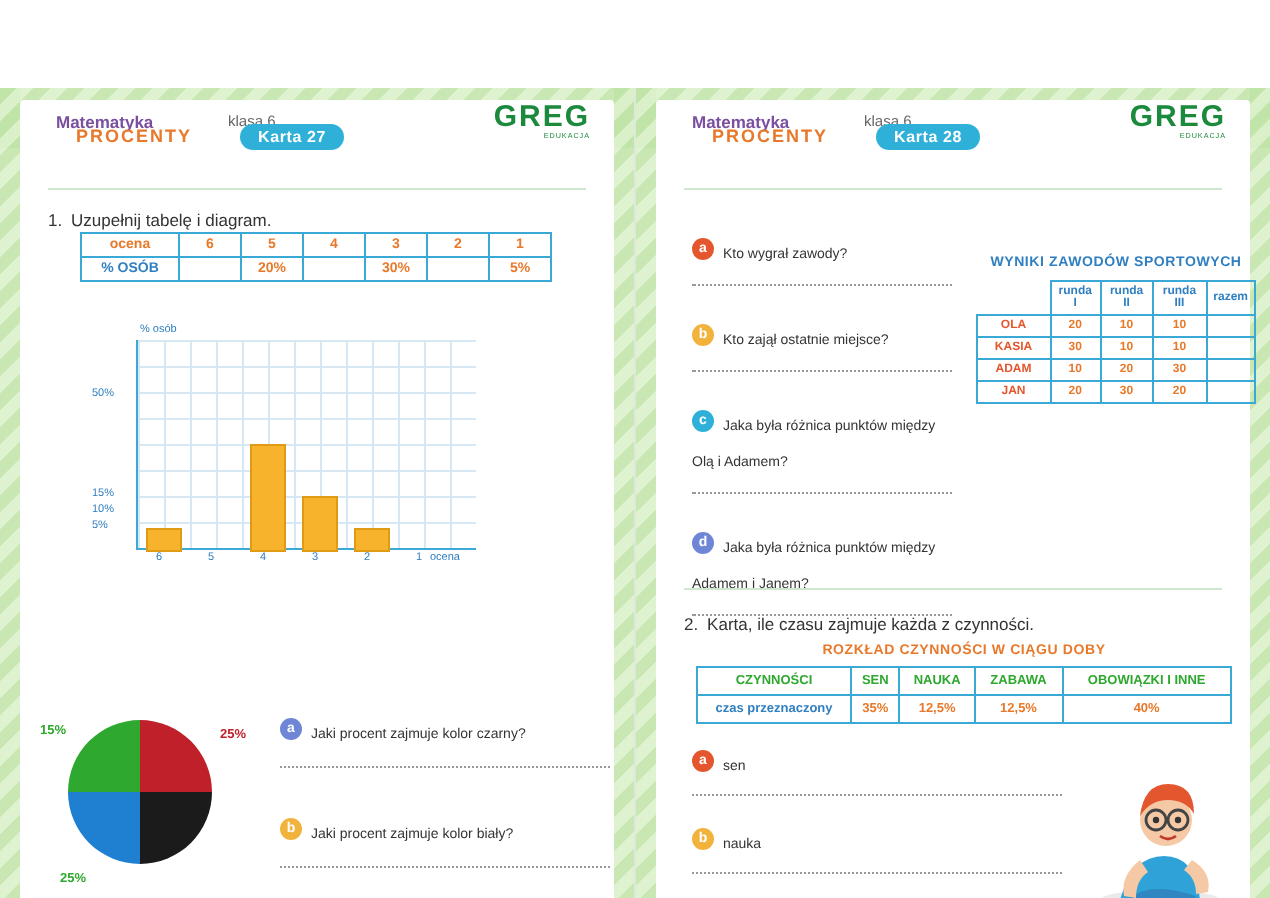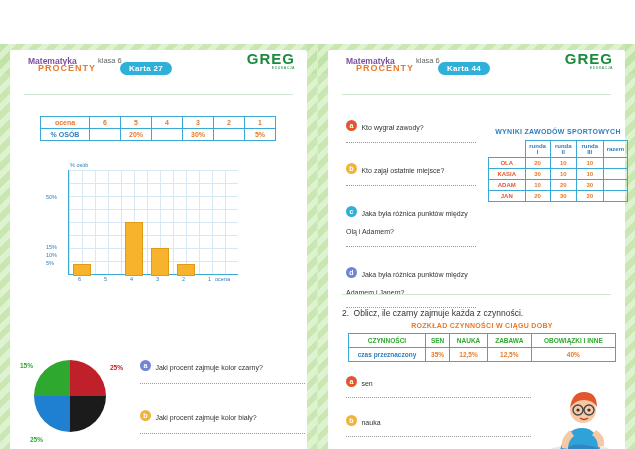--- a/index.html
+++ b/index.html
@@ -16,21 +16,21 @@
   .band-bot{position:absolute;left:0;bottom:0;width:100%;height:26px;
      background:repeating-linear-gradient(135deg,#bfe3a6 0 6px,#d9f0c8 6px 12px);opacity:.85;}
   .side{position:absolute;top:0;height:449px;width:10px;
      background:repeating-linear-gradient(135deg,#bfe3a6 0 6px,#d9f0c8 6px 12px);opacity:.85;}
   .side.l{left:0;}
   .side.r{right:0;}
   .paper{position:absolute;left:10px;right:10px;top:6px;bottom:6px;background:#fff;border-radius:2px;}
 
   .hdr{position:absolute;left:0;right:0;top:0;height:26px;}
   .hdr .subject{position:absolute;left:18px;top:6px;font-size:8.5px;font-weight:bold;color:#7b4fa0;}
-  .hdr .klasa{position:absolute;left:88px;top:6px;font-size:7.5px;color:#666;}
+  .hdr .klasa{position:absolute;left:104px;top:6px;font-size:7.5px;color:#666;}
   .hdr .logo{position:absolute;right:12px;top:2px;text-align:right;}
   .hdr .logo .g{font-size:15px;font-weight:bold;color:#1b8a3c;letter-spacing:1px;line-height:14px;}
   .hdr .logo .sub{font-size:3.6px;color:#1b8a3c;letter-spacing:.5px;}
 
   .topline{position:absolute;left:14px;right:14px;top:12px;height:17px;}
   .topic{position:absolute;left:14px;top:1px;font-size:9px;font-weight:bold;color:#e8792a;letter-spacing:1px;}
   .cardpill{position:absolute;left:96px;top:0px;background:#2fb0d8;color:#fff;font-size:8px;font-weight:bold;
      padding:2px 9px;border-radius:9px;letter-spacing:.3px;text-align:right;}
   .rule{position:absolute;left:14px;right:14px;top:44px;border-top:1px solid #cfe6cf;}
 
@@ -103,20 +103,24 @@
           <div class="sub">EDUKACJA</div>
         </div>
       </div>
 
       <div class="topline">
         <div class="topic">PROCENTY</div>
         <div class="cardpill">Karta 27</div>
       </div>
       <div class="rule"></div>
 
+      <div class="qblock" style="left:14px;top:50px;">
+        <span class="qnum">1.</span>
+        <span class="qnum">Uzupełnij tabelę i diagram.</span>
+      </div>
 
       <div style="position:absolute;left:30px;top:66px;">
         <table class="tbl">
           <tbody>
               <tr>
             <td style="width:48px;">ocena</td>
             <td style="width:30px;">6</td>
             <td style="width:30px;">5</td>
             <td style="width:30px;">4</td>
             <td style="width:30px;">3</td>
@@ -199,21 +203,21 @@
         <div class="subject">Matematyka</div>
         <div class="klasa">klasa 6</div>
         <div class="logo">
           <div class="g">GREG</div>
           <div class="sub">EDUKACJA</div>
         </div>
       </div>
 
       <div class="topline">
         <div class="topic">PROCENTY</div>
-        <div class="cardpill">Karta 44</div>
+        <div class="cardpill">Karta 28</div>
       </div>
       <div class="rule"></div>
 
 
       <div style="position:absolute;left:18px;top:66px;width:130px;">
         <div style="margin-bottom:16px;">
           <span class="bullet b-a">a</span>
           <span class="qtext">Kto wygrał zawody?</span>
           <div class="dotline" style="margin-top:7px;"></div>
         </div>
@@ -274,21 +278,21 @@
             <td class="val"></td>
           </tr>
         </tbody>
           </table>
       </div>
 
       <div style="position:absolute;left:14px;right:14px;top:244px;border-top:1px solid #cfe6cf;"></div>
 
       <div class="qblock" style="left:14px;top:252px;">
         <span class="qnum">2.</span>
-        <span class="qnum">Oblicz, ile czarny zajmuje każda z czynności.</span>
+        <span class="qnum">Karta, ile czasu zajmuje każda z czynności.</span>
       </div>
 
       <div style="position:absolute;left:20px;top:272px;width:268px;">
         <div class="daytitle">ROZKŁAD CZYNNOŚCI W CIĄGU DOBY</div>
         <table class="dayt" style="margin-top:4px;width:268px;">
           <tbody>
               <tr>
             <td class="h" style="width:72px;">CZYNNOŚCI</td>
             <td class="h">SEN</td>
             <td class="h">NAUKA</td>

